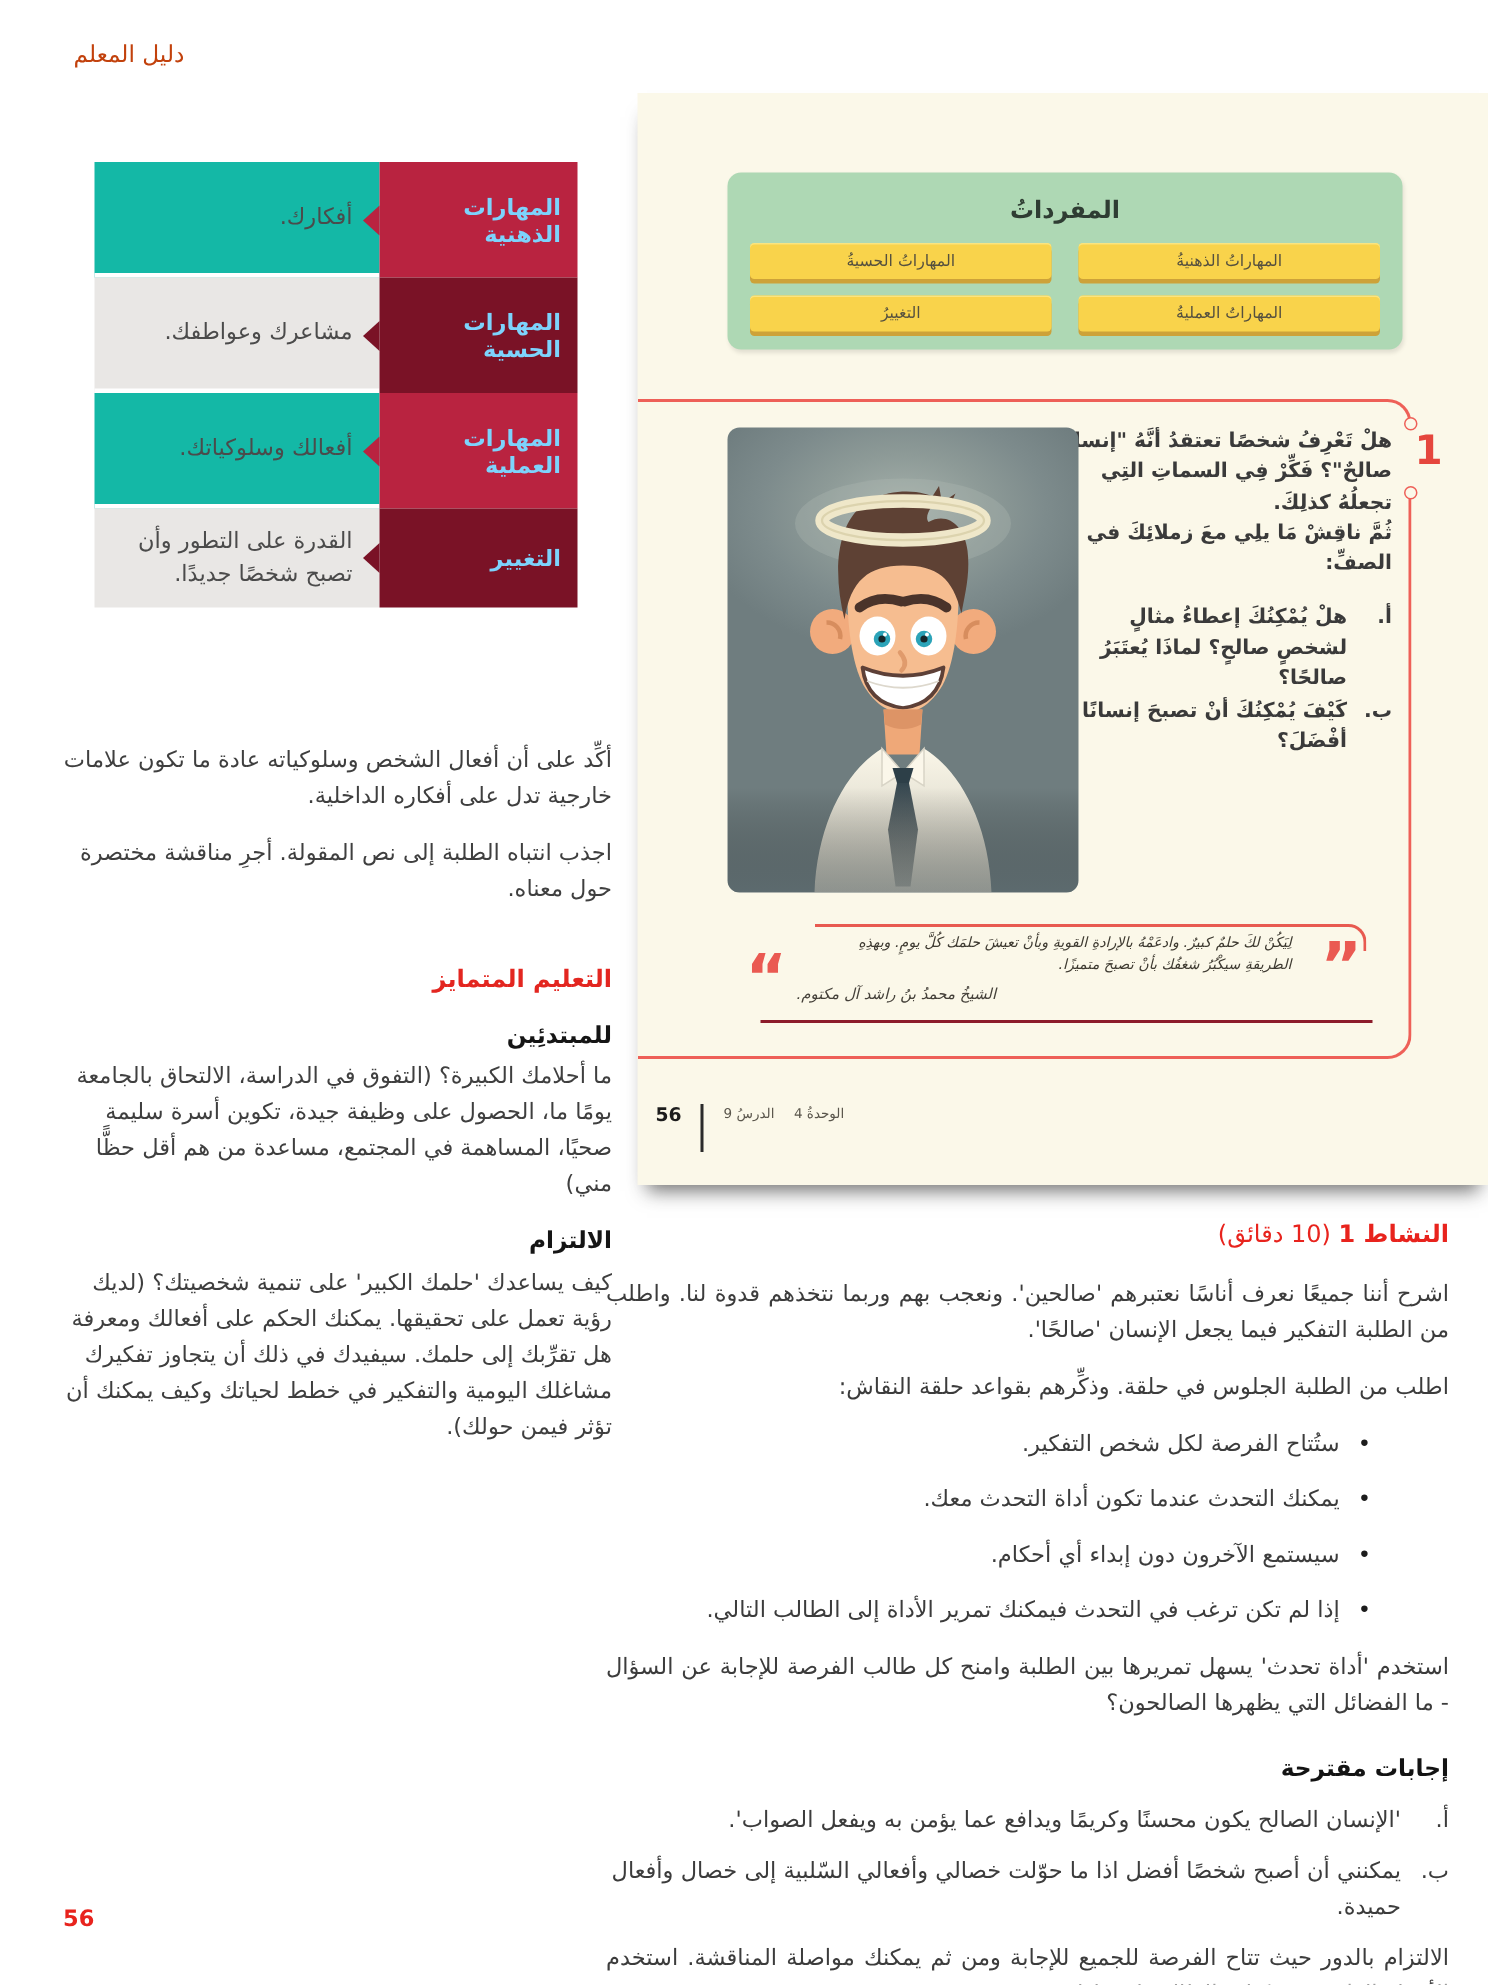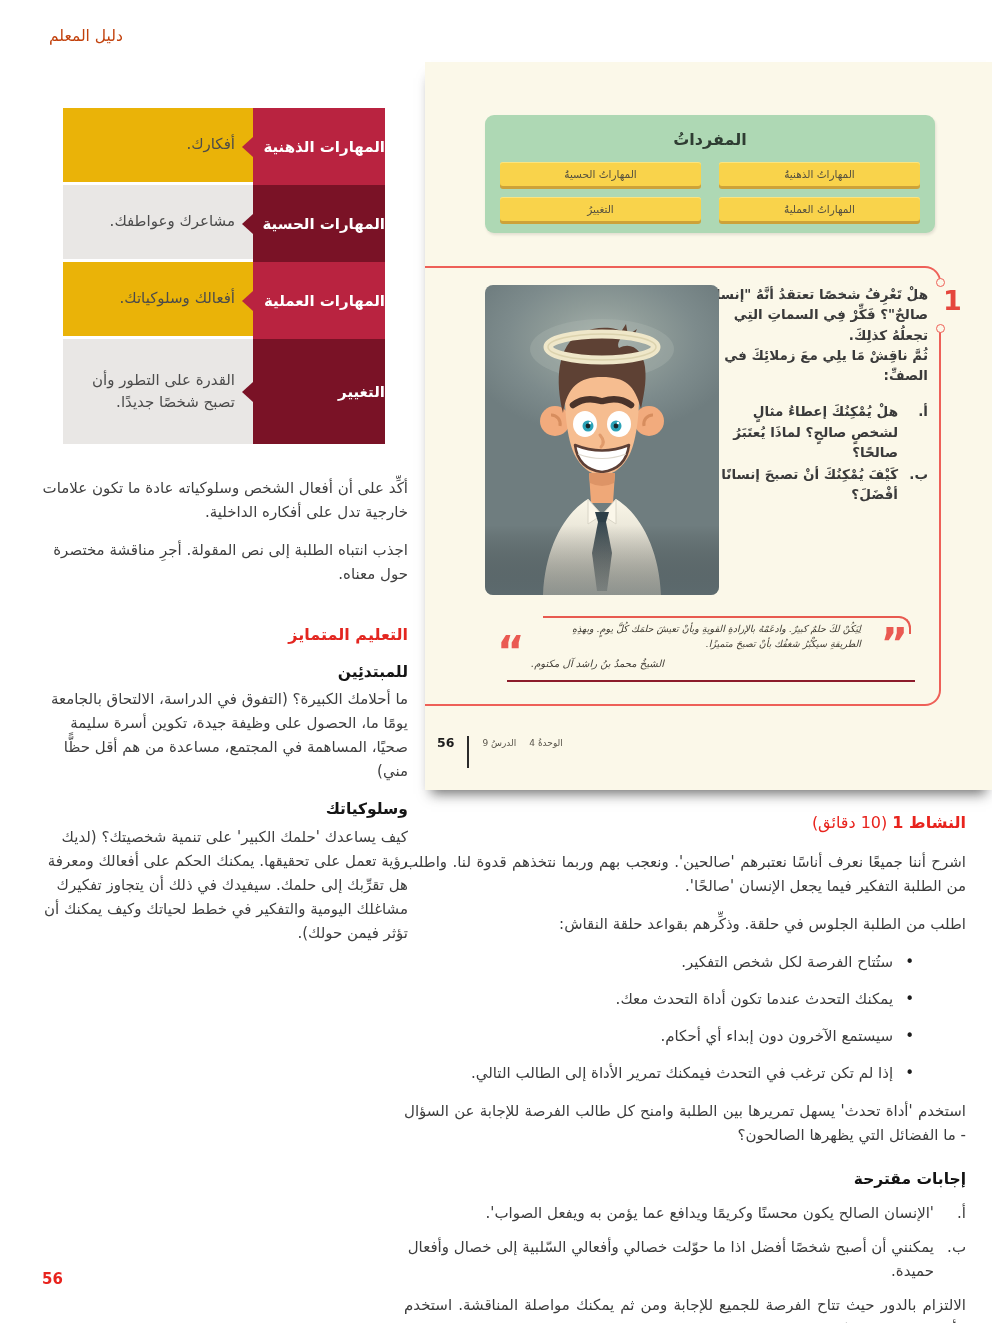--- a/index.html
+++ b/index.html
@@ -9,44 +9,44 @@
   }
   .abs{position:absolute;}
 
   
   .doc-header{left:49px;top:27px;font-size:15.5px;color:#c2410c;}
 
   
   .skills{left:63px;top:108px;width:322px;}
   .srow{display:flex;}
   .srow-1,.srow-2,.srow-3{height:77px;}
-  .srow-4{height:105px;}
+  .srow-4{height:66px;}
   .slabel{
     position:relative;width:132px;box-sizing:border-box;display:flex;align-items:center;
-    justify-content:flex-start;color:#ffffff;font-weight:bold;font-size:15px;
+    justify-content:flex-start;padding-right:11px;color:#7dd3fc;font-weight:bold;font-size:15px;
   }
   .srow-1 .slabel,.srow-3 .slabel{background:#b92340;}
   .srow-2 .slabel,.srow-4 .slabel{background:#7a1226;}
   .arrow{
     position:absolute;left:-11px;top:50%;margin-top:-10px;width:0;height:0;
     border-top:10px solid transparent;border-bottom:10px solid transparent;z-index:2;
   }
   .srow-1 .arrow,.srow-3 .arrow{border-right:11px solid #b92340;}
   .srow-2 .arrow,.srow-4 .arrow{border-right:11px solid #7a1226;}
   .scontent{
     flex:1;box-sizing:border-box;display:flex;align-items:center;
     padding:0 18px 0 10px;font-size:15px;color:#4b4b4b;line-height:1.45;
     border-bottom:3px solid #fff;
   }
-  .srow-1 .scontent,.srow-3 .scontent{background:#eab308;}
+  .srow-1 .scontent,.srow-3 .scontent{background:#14b8a6;}
   .srow-2 .scontent,.srow-4 .scontent{background:#e9e7e5;}
   .srow-4 .scontent{border-bottom:none;}
 
   
-  .leftcol{left:40px;top:476px;width:368px;font-size:15px;color:#3f3f3f;line-height:1.6;text-align:right;}
+  .leftcol{left:40px;top:494px;width:368px;font-size:15px;color:#3f3f3f;line-height:1.6;text-align:right;}
   .leftcol p{margin:0 0 14px;}
   .diff-title{color:#e32620;font-weight:bold;font-size:16px;margin:36px 0 12px;}
   .sub-title{font-weight:bold;color:#151515;font-size:15.5px;margin:10px 0 3px;}
 
   
   .mockup{
     left:425px;top:62px;width:567px;height:728px;background:#fbf8e9;
     box-shadow:0 10px 12px -6px rgba(40,40,40,0.65);
   }
 
@@ -158,21 +158,21 @@
     <div class="scontent">القدرة على التطور وأن تصبح شخصًا جديدًا.</div>
   </div>
 </div>
 
 <div class="abs leftcol">
   <p>أكِّد على أن أفعال الشخص وسلوكياته عادة ما تكون علامات خارجية تدل على أفكاره الداخلية.</p>
   <p>اجذب انتباه الطلبة إلى نص المقولة. أجرِ مناقشة مختصرة حول معناه.</p>
   <div class="diff-title">التعليم المتمايز</div>
   <div class="sub-title">للمبتدئِين</div>
   <p>ما أحلامك الكبيرة؟ (التفوق في الدراسة، الالتحاق بالجامعة يومًا ما، الحصول على وظيفة جيدة، تكوين أسرة سليمة صحيًا، المساهمة في المجتمع، مساعدة من هم أقل حظًّا مني)</p>
-  <div class="sub-title">وسلوكياتك</div>
+  <div class="sub-title">الالتزام</div>
   <p>كيف يساعدك 'حلمك الكبير' على تنمية شخصيتك؟ (لديك رؤية تعمل على تحقيقها. يمكنك الحكم على أفعالك ومعرفة هل تقرِّبك إلى حلمك. سيفيدك في ذلك أن يتجاوز تفكيرك مشاغلك اليومية والتفكير في خطط لحياتك وكيف يمكنك أن تؤثر فيمن حولك).</p>
 </div>
 
 <div class="abs mockup">
 
   <div class="abs vocab">
     <div class="vocab-title">المفرداتُ</div>
     <div class="vgrid">
       <div class="vbtn">المهاراتُ الذهنيةُ</div>
       <div class="vbtn">المهاراتُ الحسيةُ</div>

